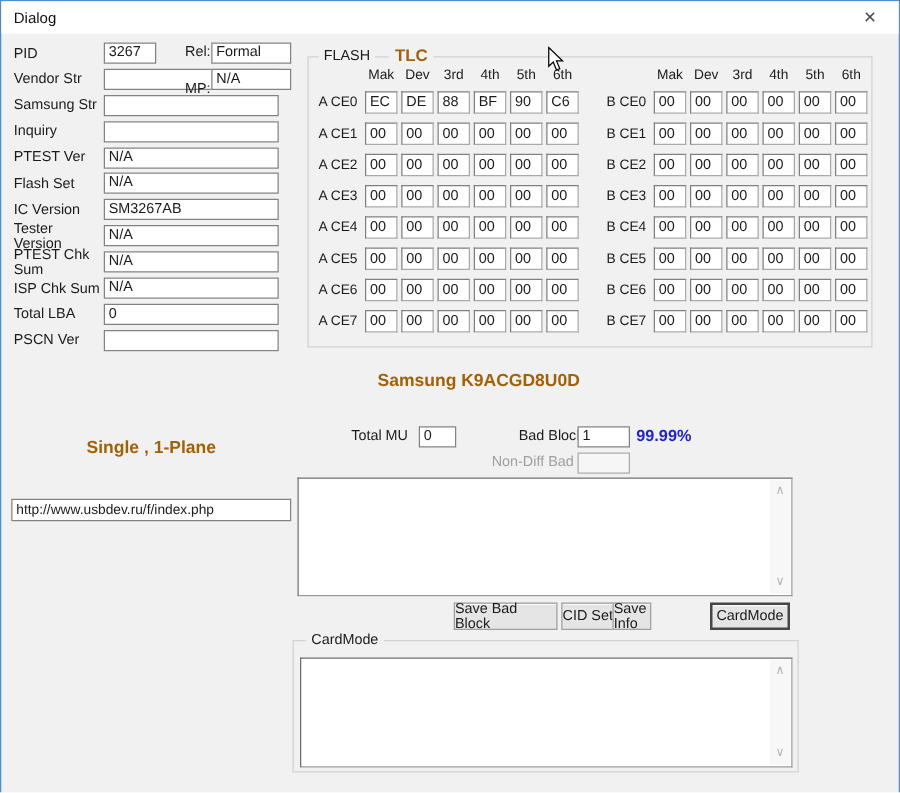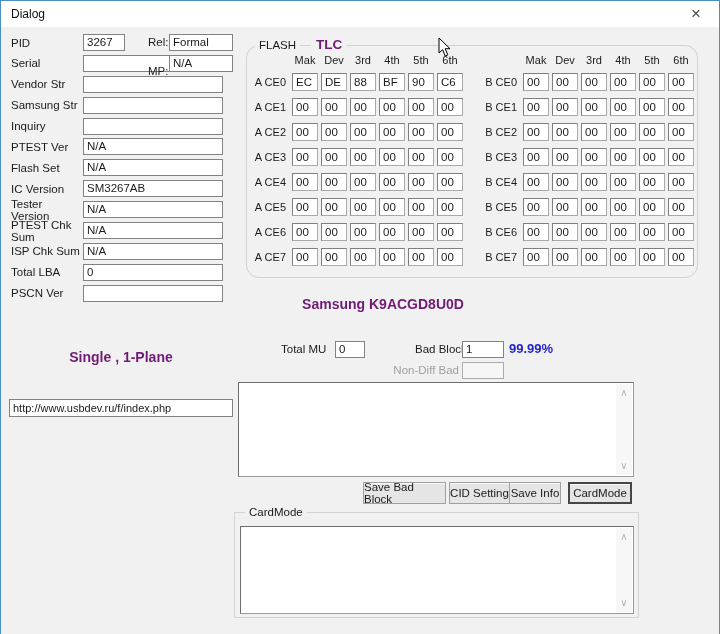--- a/index.html
+++ b/index.html
@@ -23,21 +23,21 @@
 
   
   .fields { position:absolute; left:0; top:33px; width:233px; display:flex; flex-direction:column; row-gap:3.9px; }
   .field-row { display:flex; height:17px; align-items:center; }
   .field-row .lbl { width:82px; padding-left:10px; font-size:11.5px; }
   .field-row .textbox { width:140px; }
   .field-row.narrow .textbox { width:42px; }
 
   .abs { position:absolute; }
   .small-lbl { font-size:11.5px; line-height:17px; }
-  .blue-heading { color:#701a75; font-weight:bold; }
+  .blue-heading { color:#a16207; font-weight:bold; }
 
   
   .group { position:absolute; border:1px solid #d2d2d2; }
   .group-label { position:absolute; top:-7px; left:8px; background:#f1f1f1; padding:0 4px; font-size:11.5px; line-height:13px; }
   .flash-type { position:absolute; top:-9px; left:64px; background:#f1f1f1; padding:0 5px; font-size:13.5px; line-height:16px; }
 
   
   .flash-bank { position:absolute; display:grid; grid-template-columns:36px repeat(6,26px);
     grid-template-rows:12px repeat(8,18px); column-gap:3px; row-gap:7px; }
   .fhead { text-align:center; font-size:11px; line-height:12px; }
@@ -71,26 +71,20 @@
   </div>
 
   <div class="fields">
       <div class="field-row narrow">
         <span class="lbl">PID</span>
         <div class="textbox">
           <span class="val">3267</span>
         </div>
       </div>
       <div class="field-row">
-        <span class="lbl">Serial</span>
-        <div class="textbox">
-          <span class="val"></span>
-        </div>
-      </div>
-      <div class="field-row">
         <span class="lbl">Vendor Str</span>
         <div class="textbox">
           <span class="val"></span>
         </div>
       </div>
       <div class="field-row">
         <span class="lbl">Samsung Str</span>
         <div class="textbox">
           <span class="val"></span>
         </div>
@@ -158,21 +152,21 @@
   <span class="abs small-lbl" style="left:147px; top:62px;">MP:</span>
   <div class="textbox abs" style="left:168px; top:54px; width:64px;">
     <span class="val">N/A</span>
   </div>
 
   <div class="abs blue-heading" style="left:0; top:348px; width:240px; text-align:center; font-size:14px;">Single , 1-Plane</div>
   <div class="textbox abs" style="left:8px; top:398px; width:224px; height:18px; font-size:11px;">
     <span class="val">http://www.usbdev.ru/f/index.php</span>
   </div>
 
-  <div class="group" style="left:245px; top:44px; width:452px; height:233px;border-radius:13px;">
+  <div class="group" style="left:245px; top:44px; width:452px; height:233px;">
     <span class="group-label">FLASH</span>
     <span class="flash-type blue-heading">TLC</span>
     <div class="flash-bank" style="left:6px; top:8px;">
         <span></span>
         <span class="fhead">Mak</span>
         <span class="fhead">Dev</span>
         <span class="fhead">3rd</span>
         <span class="fhead">4th</span>
         <span class="fhead">5th</span>
         <span class="fhead">6th</span>
@@ -510,21 +504,21 @@
 
   <div class="scrollbox" style="left:237px; top:381px; width:396px; height:95px;">
     <div class="scrollbar">
       <span class="chev up">∧</span>
       <span class="chev down">∨</span>
     </div>
   </div>
 
   <div class="btn" style="left:362px; width:83px;">Save Bad Block</div>
   <div class="btn" style="left:448px; width:61px;">CID Setting</div>
-  <div class="btn" style="left:508px; width:52px;">Save Info</div>
+  <div class="btn" style="left:489px; width:31px;">Save Info</div>
   <div class="btn default" style="left:567px; width:64px;">CardMode</div>
 
   <div class="group" style="left:233px; top:511px; width:405px; height:106px;">
     <span class="group-label" style="left:10px;">CardMode</span>
     <div class="scrollbox" style="left:5px; top:13px; width:394px; height:88px;">
       <div class="scrollbar">
         <span class="chev up">∧</span>
         <span class="chev down">∨</span>
       </div>
     </div>

